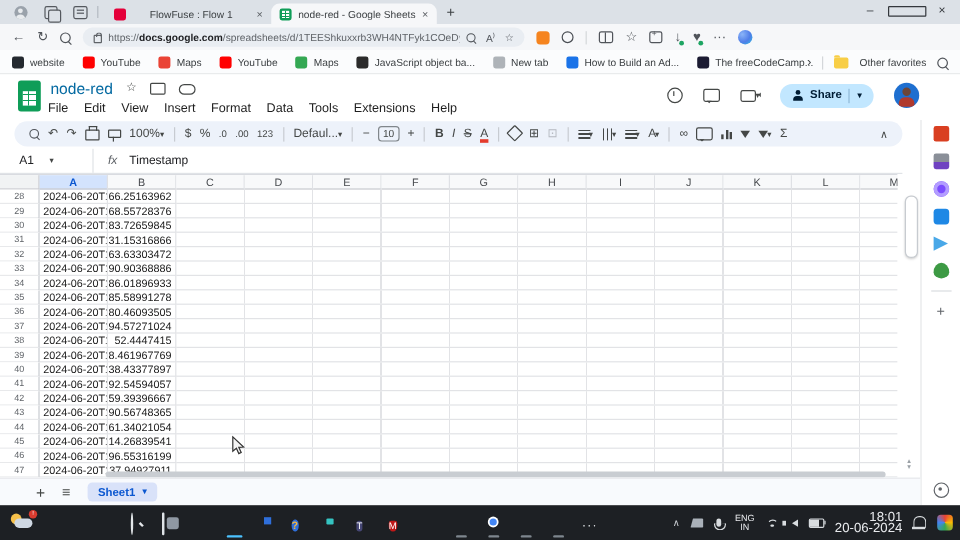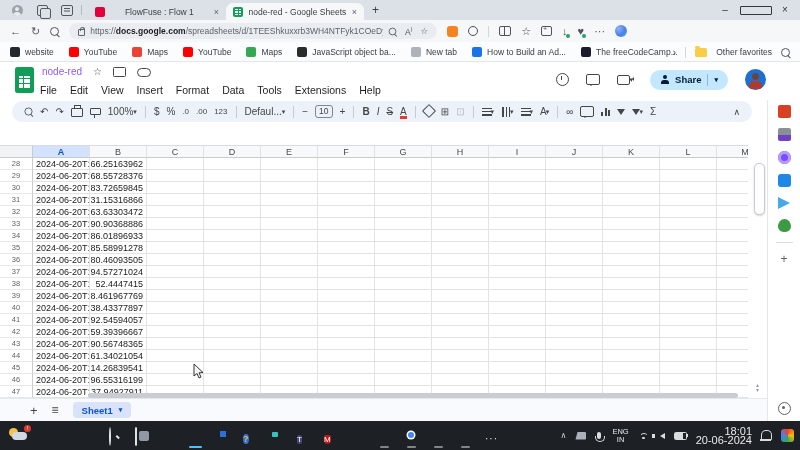--- a/index.html
+++ b/index.html
@@ -59,21 +59,21 @@
   .folder{width:12px;height:9px;background:#f8ce46;border-radius:1.5px;position:relative;}
   .folder::before{content:"";position:absolute;left:0;top:-2px;width:5px;height:2px;background:#f8ce46;border-radius:1.5px 1.5px 0 0;}
   .vline{width:1px;height:11px;background:#d4d7da;}
   
   .gsheader{position:absolute;top:62px;left:0;right:0;height:38px;background:#fff;}
   .gslogo{position:absolute;left:15px;top:5px;width:19px;height:26px;background:#0f9d58;border-radius:2.5px;}
   .gslogo::after{content:"";position:absolute;left:4px;top:9px;width:11px;height:12px;background:
      linear-gradient(to right,transparent 4.5px,#0f9d58 4.5px 5.5px,transparent 5.5px),
      linear-gradient(to bottom,transparent 2.5px,#0f9d58 2.5px 3.5px,transparent 3.5px 7px,#0f9d58 7px 8px,transparent 8px),#fff;}
   .gstitle-row{position:absolute;left:42px;top:4px;display:flex;align-items:center;gap:11px;}
-  .gstitle{font-size:10px;color:#8b5cf6;}
+  .gstitle{font-size:13px;color:#0369a1;}
   .hico{color:#444746;font-size:10px;line-height:1;}
   .cloud{width:12px;height:7px;background:transparent;border:1.2px solid #444746;border-radius:6px;position:relative;top:1px;}
   .gsmenus{position:absolute;left:40px;top:22px;display:flex;gap:13px;font-size:10.5px;color:#1f1f1f;}
   .gsright{position:absolute;right:34px;top:7px;display:flex;align-items:center;gap:17px;}
   .clockico{width:11px;height:11px;border:1.3px solid #444746;border-radius:50%;position:relative;}
   .clockico::after{content:"";position:absolute;left:4.5px;top:2px;width:1.2px;height:4px;background:#444746;}
   .commentico{width:12px;height:9px;border:1.3px solid #444746;border-radius:2px;position:relative;}
   .commentico::after{content:"";position:absolute;left:2px;bottom:-4px;border:2px solid transparent;border-top-color:#444746;}
   .camico{width:11px;height:8px;border:1.3px solid #444746;border-radius:2px;position:relative;}
   .camico::after{content:"";position:absolute;right:-5px;top:1px;border:2.5px solid transparent;border-right-color:#444746;}
@@ -402,20 +402,28 @@
     <span class="chartico"></span>
     <span class="funnel"></span>
     <span style="display:flex;gap:2px;align-items:center;">
         <span class="funnel"></span>
         <span class="chev">▾</span>
       </span>
     <span class="tgl">Σ</span>
     <span class="collapse">∧</span>
   </div>
 
+  <div class="formulabar">
+    <span class="namebox">
+      <span>A1</span>
+      <span class="chev">▾</span>
+    </span>
+    <span class="fx">fx</span>
+    <span style="font-size:10px;">Timestamp</span>
+  </div>
 
   <div class="grid">
     <div class="colheads">
       <div class="corner"></div>
 
     <span class="colh">A</span>
         <span class="colh">B</span>
         <span class="colh">C</span>
         <span class="colh">D</span>
         <span class="colh">E</span>

